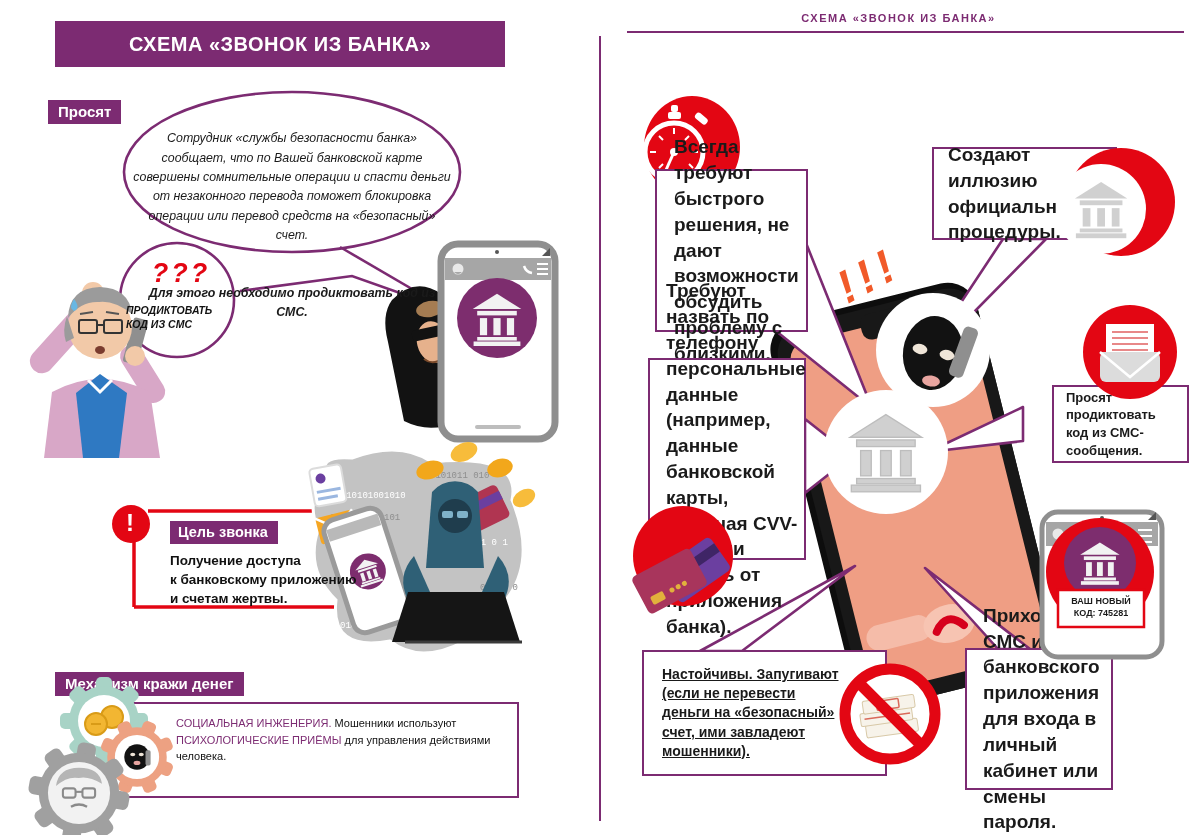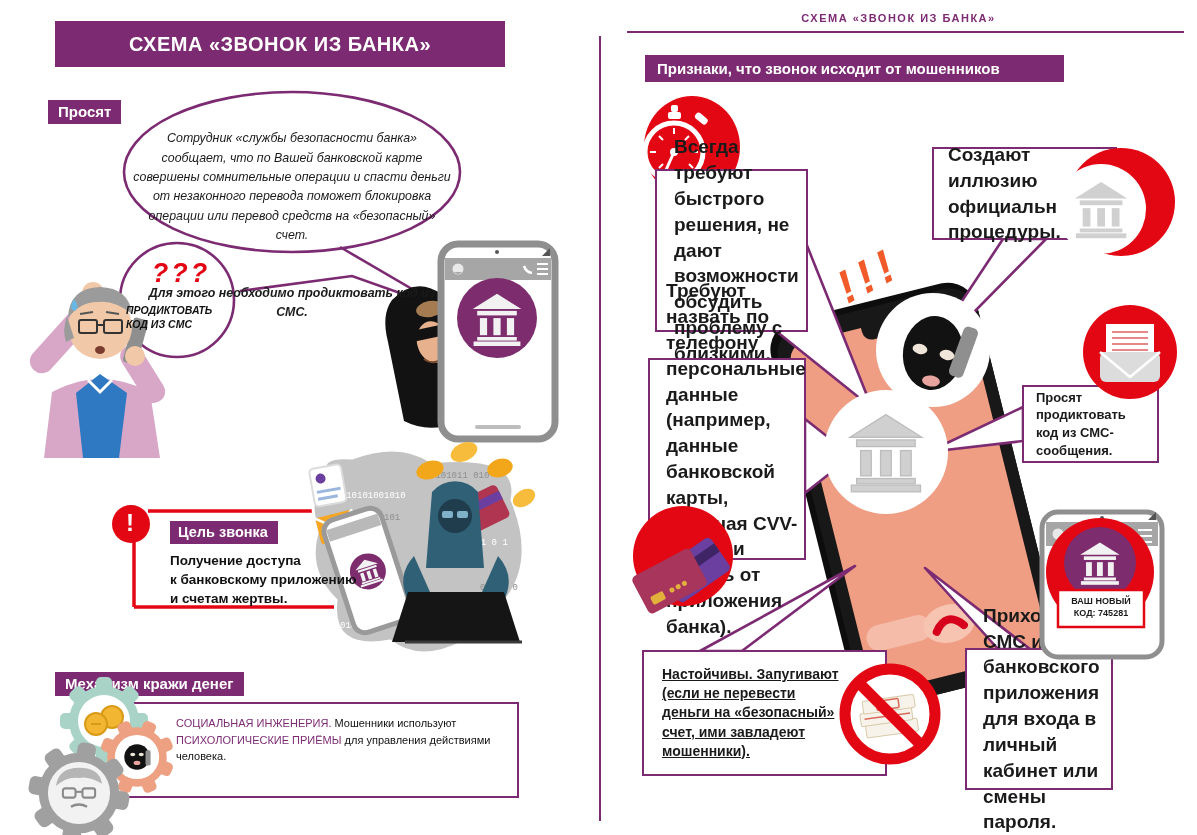--- a/index.html
+++ b/index.html
@@ -261,43 +261,40 @@
   <div class="abs z2 plabel" style="left:55px;top:672px;">Механизм кражи денег</div>
   <div class="abs z2 mech-box" style="left:82px;top:702px;width:437px;height:96px;"></div>
   <div class="abs z2 mech-txt" style="left:176px;top:715px;width:336px;">
     <span class="mech-purple">СОЦИАЛЬНАЯ ИНЖЕНЕРИЯ.</span><span>  Мошенники используют </span><span class="mech-purple">ПСИХОЛОГИЧЕСКИЕ ПРИЁМЫ</span><span> для управления действиями человека.</span>
   </div>
 
   <div class="abs z2 rp-header" style="left:600px;top:12px;width:597px;">СХЕМА  «ЗВОНОК ИЗ БАНКА»</div>
   <div class="abs z2 rp-line" style="left:627px;top:31px;width:557px;height:2px;"></div>
   <div class="abs z2 rp-line" style="left:599px;top:36px;width:2px;height:785px;"></div>
 
-  <div class="abs z2 rp-bar" style="left:645px;top:55px;width:419px;height:27px;">
-    <span>Признаки, что звонок исходит от мошенников</span>
-  </div>
 
   <div class="abs z2 marks" style="left:836px;top:248px;">!!!</div>
 
   <div class="abs z2 callout" style="left:655px;top:169px;width:153px;height:163px;padding:10px 12px 10px 17px;">
     <span class="c-txt">Всегда требуют быстрого решения, не дают возможности обсудить проблему с близкими.</span>
   </div>
 
   <div class="abs z2 callout" style="left:648px;top:358px;width:158px;height:202px;padding:10px 10px 10px 16px;">
     <span class="c-txt">Требуют назвать по телефону персональные данные (например, данные банковской карты, включая CVV-код, или пароль от приложения банка).</span>
   </div>
 
   <div class="abs z2 callout" style="left:642px;top:650px;width:245px;height:126px;padding:10px 44px 10px 18px;text-decoration:underline;">
     <span class="c-txt" style="font-size:14px;">Настойчивы. Запугивают (если не перевести деньги на «безопасный» счет, ими завладеют мошенники).</span>
   </div>
 
   <div class="abs z2 callout" style="left:932px;top:147px;width:185px;height:93px;padding:8px 52px 8px 14px;">
     <span class="c-txt">Создают иллюзию официальной процедуры.</span>
   </div>
 
-  <div class="abs z2 callout" style="left:1022px;top:385px;width:137px;height:78px;padding:6px 6px 6px 12px;">
+  <div class="abs z2 callout" style="left:1052px;top:385px;width:137px;height:78px;padding:6px 6px 6px 12px;">
     <span class="c-txt" style="font-size:13px;">Просят продиктовать код из СМС-сообщения.</span>
   </div>
 
   <div class="abs z2 callout" style="left:965px;top:648px;width:148px;height:142px;padding:8px 8px 8px 16px;">
     <span class="c-txt">Приходит СМС из банковского приложения для входа в личный кабинет или смены пароля.</span>
   </div>
 
   <svg class="abs z3" width="1197" height="835" viewBox="0 0 1197 835">
 
     <g>

